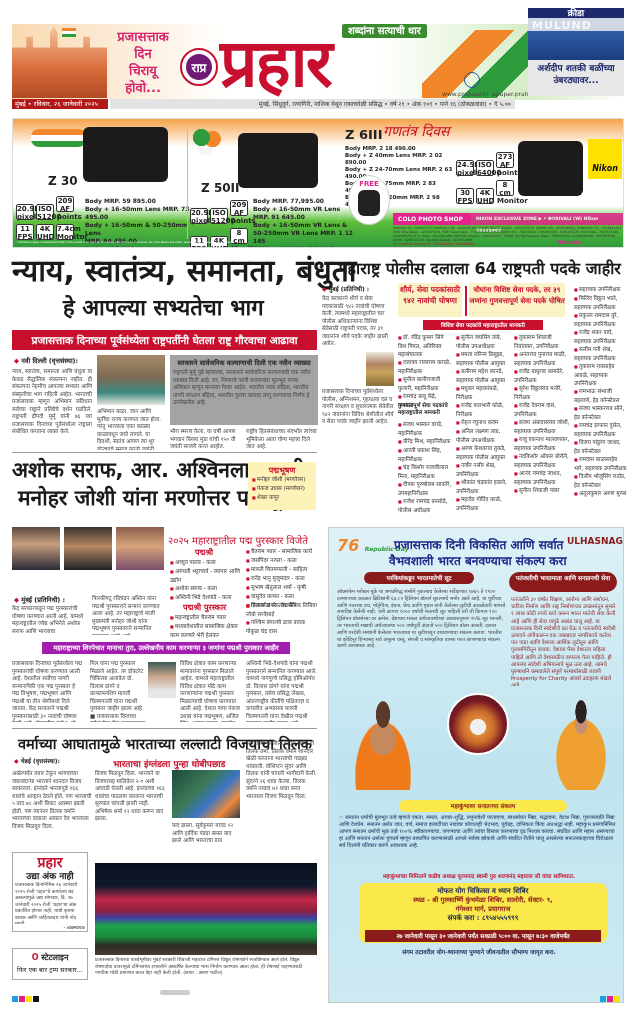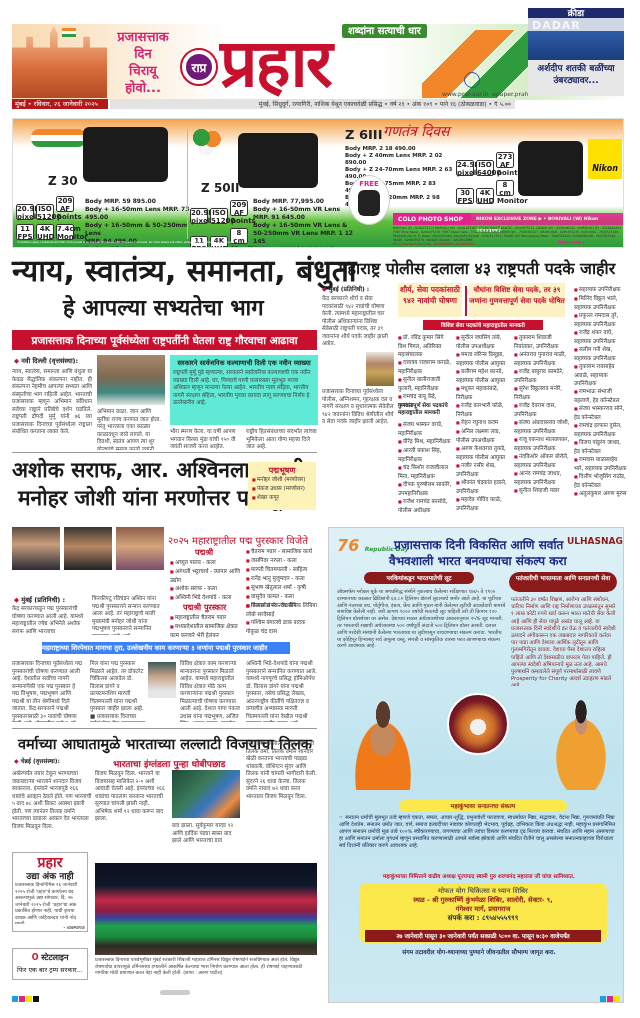--- a/index.html
+++ b/index.html
@@ -33,23 +33,23 @@
 .colo-bar .a{background:#e2238c;padding:0 5px;width:140px}
 .colo-bar .b{background:#e2238c;padding:0 5px;flex:1;opacity:.85}
 .colo-lines{left:180px;top:100px;width:420px;font-size:4.5px;line-height:6px;color:#333}
 .colo-web{left:482px;top:120px;font-size:8px;color:#e2238c;font-weight:bold}
 
 .h1{font-weight:bold;color:#1a1a1a;font-family:"DejaVu Sans",sans-serif}
 .redbar{background:#c8102e;color:#fff;font-weight:bold;text-align:center}
 .small{font-size:5.5px;line-height:7.5px;color:#444}
 .bullet-red{color:#c8102e}
 .rule{background:#999;height:1px}
-.boxY{background:#5eead4}
+.boxY{background:#a3a3a3}
 .photo{background:#8a7a6a}
-.blue-bar{background:#3b82f6;color:#fff;font-weight:bold;text-align:left}
+.blue-bar{background:#a21caf;color:#fff;font-weight:bold;text-align:center}
 .list li{list-style:none;font-size:5.5px;line-height:8px;color:#333}
 .list li:before{content:"■ ";color:#c8102e;font-size:4px}
 
 #patad{left:328px;top:527px;width:296px;height:476px;background:linear-gradient(180deg,#dff1f7 0%,#bfe4ef 50%,#cde9f1 100%);border:1px solid #ccc;overflow:hidden}
 .pill{background:#8b1a1a;color:#fff;font-weight:bold;font-size:7px;text-align:center;border-radius:10px}
 .yellowbox{background:#fbe84a;border-radius:8px}
 .maroonbar{background:#8b1a1a;color:#fff;font-weight:bold;text-align:center}
 .cmyk span{display:inline-block;width:6px;height:6px;margin-right:1px}
 </style>
 </head>
@@ -72,21 +72,21 @@
   <div class="abs swoosh"></div>
   <div class="abs" style="left:452px;top:48px;width:16px;height:16px;border-radius:50%;border:1px solid #2b4fa0"></div>
   <div class="abs webline"><span>www.prahaar.in</span> &nbsp;<span>epaper.prahaar.in</span></div>
 </div>
 <div id="dateline" class="abs">मुंबई • रविवार, २६ जानेवारी २०२५</div>
 <div id="infoline" class="abs">मुंबई, सिंधुदुर्ग, रत्नागिरी, नाशिक येथून एकाचवेळी प्रसिद्ध • वर्ष २१ • अंक १०९ • पाने १६ (ठोकळवाडा) • ₹ ५.००</div>
 
 <div id="sports" class="abs">
   <div class="sports-hd">क्रीडा</div>
   <div class="sports-img">
-      <span class="sw">DADAR</span>
+      <span class="sw">MULUND</span>
     </div>
   <div class="sports-cap">अर्शदीप शतकी बळींच्या उंबरठ्यावर...</div>
 </div>
 
 <div id="ad" class="abs">
   <div class="abs" style="left:18px;top:10px;width:55px;height:18px;background:linear-gradient(180deg,#f2862a 33%,#fff 33%,#fff 66%,#2e9b3c 66%);border-radius:8px"></div>
   <div class="abs cam" style="left:70px;top:8px;width:85px;height:55px"></div>
   <div class="abs model" style="left:35px;top:55px">Z 30</div>
   <div class="abs" style="left:2px;top:76px;width:70px">
     <span class="badge">20.9M pixels</span><span class="badge">ISO 51200</span><span class="badge">209 AF points</span><span class="badge">11 FPS</span><span class="badge">4K UHD</span><span class="badge">7.4cm Monitor</span>
@@ -228,21 +228,21 @@
   <div style="font-size:6.5px;margin-top:3px">फिर एक बार ट्रम्प सरकार...</div>
 </div>
 
 <div class="abs" style="left:95px;top:863px;width:222px;height:92px;background:linear-gradient(180deg,#0a0f1c 0%,#101a2c 25%,#c22848 40%,#8e1f3e 52%,#3d3fa4 60%,#21a24a 68%,#1a8c3c 80%,#2d2a24 90%,#4a3e30 100%)"></div>
 <div class="abs small" style="left:95px;top:957px;width:222px;height:22px;overflow:hidden;font-size:4.8px;line-height:6.5px">
   <span>प्रजासत्ताक दिनाच्या पार्श्वभूमीवर मुंबई सरकारी शिवाजी महाराज टर्मिनस विद्युत रोषणाईने सजविण्यात आले होते. विद्युत रोषणाईचा वापरामुळे टर्मिनसच्या इमारतीने आकर्षित केल्याचा भास निर्माण करण्यात आला होता. ही रोषणाई पाहण्यासाठी नागरिक मोठी प्रमाणात करत पेहा नाही केली होती.</span> <span>(छाया : अरुण पाटील)</span>
 </div>
 <div class="abs cmyk" style="left:12px;top:987px"><span style="background:#1ea0e0"></span><span style="background:#e2238c"></span><span style="background:#ffe100"></span><span style="background:#111"></span></div>
 <div class="abs" style="left:160px;top:990px;width:30px;height:5px;border-radius:3px;background:#ccc"></div>
 
-<div class="abs h1" style="left:338px;top:258px;font-size:16px;line-height:22px;white-space:nowrap">महाराष्ट्र पोलीस दलाला ४३ राष्ट्रपती पदके जाहीर</div>
+<div class="abs h1" style="left:338px;top:258px;font-size:16px;line-height:22px;white-space:nowrap">महाराष्ट्र पोलीस दलाला 64 राष्ट्रपती पदके जाहीर</div>
 <div class="abs" style="left:322px;top:285px;font-size:6px;font-weight:bold"><span class="bullet-red">◆ </span><span>मुंबई (प्रतिनिधी) :</span></div>
 <div class="abs small" style="left:322px;top:295px;width:70px;height:50px;overflow:hidden">केंद्र सरकारने शौर्य व सेवा पदकांसाठी ९४२ नावांची घोषणा केली. त्यामध्ये महाराष्ट्रातील चार पोलीस अधिकाऱ्यांना विशिष्ट सेवेसाठी राष्ट्रपती पदक, तर ३९ जवानांना शौर्य पदके जाहीर झाली आहेत.</div>
 <div class="abs photo" style="left:366px;top:352px;width:28px;height:34px;background:linear-gradient(180deg,#e9e7de 0%,#b48567 35%,#c7a35a 60%,#8a6e3a 100%)"></div>
 <div class="abs small" style="left:322px;top:388px;width:72px;height:80px;overflow:hidden">प्रजासत्ताक दिनाच्या पूर्वसंध्येला पोलीस, अग्निशमन, गृहरक्षक दल व नागरी संरक्षण व सुधारात्मक सेवेतील ९४२ जवानांना विविध श्रेणीतील शौर्य व सेवा पदके जाहीर झाली आहेत.</div>
 <div class="abs boxY" style="left:398px;top:283px;width:64px;height:34px;color:#c8102e;font-weight:bold;font-size:7.5px;line-height:10.5px;text-align:center;padding-top:2px;background:#fbf2c6">शौर्य, सेवा पदकांसाठी ९४२ नावांची घोषणा</div>
 <div class="abs" style="left:465px;top:286px;width:2px;height:30px;background:#c8102e"></div>
 <div class="abs boxY" style="left:469px;top:283px;width:96px;height:34px;color:#c8102e;font-weight:bold;font-size:7px;line-height:10.5px;text-align:center;padding-top:2px;background:#fbf2c6">चौघांना विशिष्ट सेवा पदके, तर ३९ जणांना गुणवत्तापूर्ण सेवा पदके घोषित</div>
 <div class="abs redbar" style="left:423px;top:320px;width:120px;height:10px;font-size:5.5px;line-height:10px">विशिष्ट सेवा पदकांचे महाराष्ट्रातील मानकरी</div>
 <ul class="abs list" style="left:398px;top:333px;width:54px">
   <li>डॉ. रविंद्र कुमार सिंगे विश पिगल, अतिरिक्त महासंचालक</li>
@@ -314,21 +314,21 @@
   <div class="abs small" style="left:182px;top:68px;width:108px;height:90px;overflow:hidden;font-size:5.3px;line-height:7.2px;color:#8b1a1a">पतंजलीने ३० वर्षांत शिक्षण, आरोग्य आणि संशोधन, चारित्र्य निर्माण आणि राष्ट्र निर्माणाच्या उपक्रमांतून सुमारे १ लाख कोटी रुपये खर्च करून भारत मातेची सेवा केली आहे आणि ही सेवा यापुढे अखंड चालू आहे. या प्रजासत्ताक दिनी स्वदेशीचे व्रत घेऊ व पतंजलीचे स्वदेशी उत्पादने अंगीकारून एक जबाबदार नागरिकाचे कर्तव्य पार पाडा आणि देशाला आर्थिक लुटीतून आणि गुलामगिरीतून वाचवा. देशाचा पैसा देशातच राहिला पाहिजे आणि तो देशासाठीच वापरला गेला पाहिजे. ही आपल्या स्वदेशी अभियानाचे मूळ तत्व आहे. आमचे पुरुषार्थाने कमावलेले संपूर्ण परमार्थासाठी लावणे Prosperity for Charity आदर्श उदाहरण मांडले आहे.</div>
   <div class="abs" style="left:14px;top:170px;width:80px;height:92px;background:radial-gradient(ellipse at 50% 18%,#5a3a2a 12%,transparent 13%),radial-gradient(ellipse at 50% 45%,#c48a5e 22%,transparent 23%),radial-gradient(ellipse at 50% 85%,#f07a1a 48%,transparent 50%)"></div>
   <div class="abs" style="left:118px;top:165px;width:62px;height:62px;border-radius:50%;border:2px solid #fff;background:radial-gradient(circle at 50% 55%,#f0f0f0 18%,#e08a3a 19%,#c86a2a 38%,#7a1a26 60%,#3a1012 100%)"></div>
   <div class="abs" style="left:214px;top:170px;width:76px;height:92px;background:radial-gradient(ellipse at 50% 15%,#2a2020 10%,transparent 11%),radial-gradient(ellipse at 50% 28%,#c49070 11%,transparent 12%),radial-gradient(ellipse at 50% 65%,#f0a030 45%,transparent 47%)"></div>
   <div class="abs pill" style="left:70px;top:272px;width:168px;height:12px;line-height:12px;font-size:6px;background:#fbe84a;color:#8b1a1a">महाकुंभावर सनातनचा संकल्प</div>
   <div class="abs small" style="left:10px;top:286px;width:280px;height:56px;overflow:hidden;font-size:5.2px;line-height:7px;color:#1e2a5a">
     <span>☞ </span><span>सनातन धर्माची मूलभूत तत्वे म्हणजे एकता, समता, आचार-शुद्धि, प्रभुनावेशी परतावणा, स्वधर्माप्रत निष्ठा, सद्भावना, वेदांश निष्ठा, गुरुजनांप्रति निष्ठा आणि देशप्रेम. सनातन धर्मात जात, वर्ण, समाज इत्यादींच्या नावावर कोणताही भेदभाव, पूर्वग्रह, दांभिकता किंवा अंधश्रद्धा नाही. महाकुंभ प्रसंगानिमित्त आपण सनातन धर्माची मूळ तत्वे १००% स्वीकारण्याचा, जगण्याचा आणि त्यांचा विस्तार करण्याचा दृढ निश्चय करावा. संघटित आणि महान असण्याचा हा आणि सनातन धर्माला युगधर्म म्हणून प्रस्थापित करण्यासाठी आपले सर्वस्व झोकावे आणि संघटित रीतीने चालू असलेल्या सनातनकाहाच्या विरोधाला सर्व दिशांनी प्रतिकार करणे आवश्यक आहे.</span>
   </div>
   <div class="abs" style="left:20px;top:344px;width:260px;color:#c8102e;font-size:5.5px;text-align:center;font-weight:bold">महाकुंभाच्या निमित्ताने वाढीव अध्यक्ष पूज्यपाद स्वामी गुरु शरणानंद महाराज जी यांचा सानिध्यात.</div>
   <div class="abs yellowbox" style="left:30px;top:355px;width:248px;height:60px;text-align:center;padding-top:3px">
-    <div style="font-weight:normal;font-size:7px;color:#1e2a5a">मोफत योग चिकित्सा व ध्यान शिबिर</div>
+    <div style="font-weight:bold;font-size:7px;color:#1e2a5a">मोफत योग चिकित्सा व ध्यान शिबिर</div>
     <div style="font-size:6.5px;color:#8b1a1a;font-weight:bold">स्थळ - श्री गुरुकार्ष्णि कुंभमेळा शिबिर, सालोरी, सेक्टर- ९,</div>
     <div style="font-size:6.5px;color:#8b1a1a;font-weight:bold">गंगेश्वर मार्ग, प्रयागराज</div>
     <div style="font-size:7px;color:#1e2a5a;font-weight:bold">संपर्क करा : ८९५४५५५९९९</div>
   </div>
   <div class="abs maroonbar" style="left:36px;top:402px;width:236px;height:12px;font-size:6px;line-height:12px;white-space:nowrap;overflow:hidden">२७ जानेवारी पासून ३० जानेवारी पर्यंत सकाळी ५:०० वा. पासून ७:३० वाजेपर्यंत</div>
   <div class="abs" style="left:20px;top:420px;width:260px;text-align:center;font-size:6px;color:#1e2a5a;font-weight:bold">संगम तटावरील योग-ध्यानाच्या पुण्याने जीवनातील सौभाग्य जागृत करा.</div>
 </div>
 <div class="abs cmyk" style="left:600px;top:987px"><span style="background:#1ea0e0"></span><span style="background:#e2238c"></span><span style="background:#ffe100"></span></div>
 
 </body></html>

